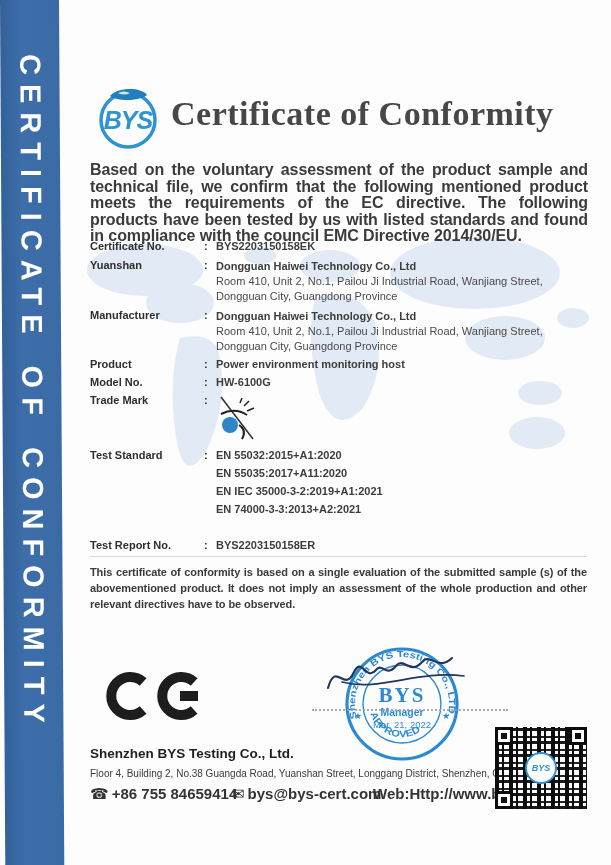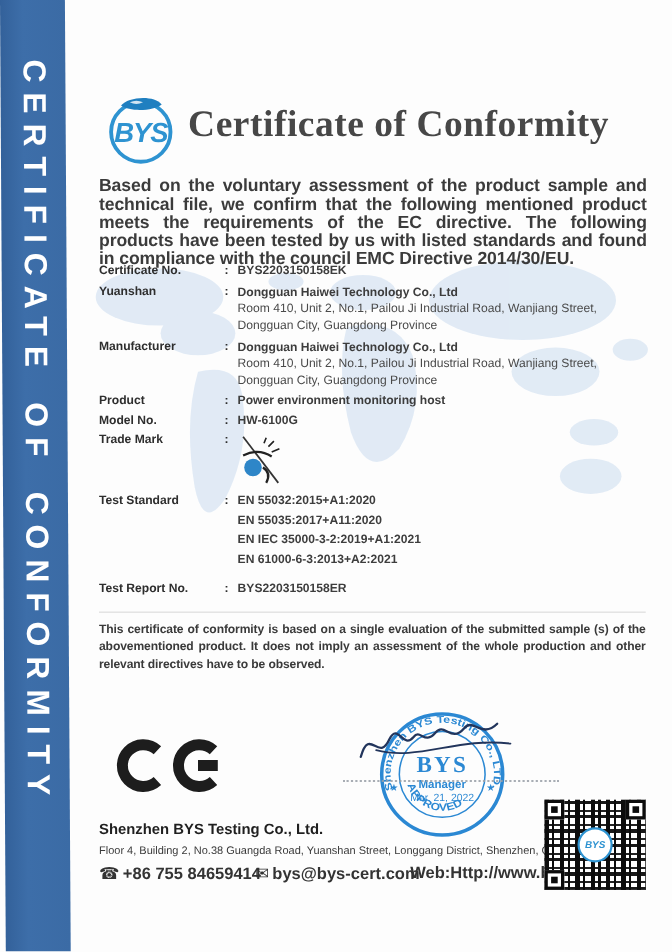--- a/index.html
+++ b/index.html
@@ -41,21 +41,21 @@
   .sep{position:absolute;left:90px;top:556px;width:497px;height:1px;background:#d9d9d9;z-index:2;}
   
   .fields{position:absolute;left:90px;top:240px;width:498px;z-index:2;font-size:11px;}
   .frow{display:grid;grid-template-columns:114px 12px 1fr;align-items:start;}
   .flabel{font-weight:bold;color:#2e2e2e;white-space:nowrap;}
   .fcolon{font-weight:bold;color:#2e2e2e;}
   .fval{font-weight:bold;color:#3d3d3d;white-space:nowrap;}
   .faddr{font-weight:normal;color:#4a4a4a;white-space:nowrap;line-height:15px;}
   .vname{line-height:15px;}
   .mb7{margin-bottom:7px}.mb5{margin-bottom:5px}.mb4{margin-bottom:4px}
-  .mb6{margin-bottom:6px}.mb11{margin-bottom:11px}
+  .mb6{margin-bottom:6px}.mb11{margin-bottom:21px}
   .std-line{line-height:18px;}
   .tm-box{height:46px;}
   
   .ce{position:absolute;left:104px;top:668px;z-index:2;}
   .hidden-label{position:absolute;width:1px;height:1px;overflow:hidden;clip:rect(0 0 0 0);}
   .stamp{position:absolute;left:340px;top:642px;z-index:3;opacity:.92;}
   .sig{position:absolute;left:320px;top:648px;z-index:4;}
   .dotline{position:absolute;left:312px;top:709px;width:196px;height:0;
     border-top:2px dotted #9aa0a8;opacity:.85;z-index:5;}
   
@@ -172,21 +172,21 @@
     </div>
   </div>
 
   <div class="frow mb11">
     <div class="flabel std-line">Test Standard</div>
     <div class="fcolon std-line">:</div>
     <div>
       <div class="fval std-line">EN 55032:2015+A1:2020</div>
       <div class="fval std-line">EN 55035:2017+A11:2020</div>
       <div class="fval std-line">EN IEC 35000-3-2:2019+A1:2021</div>
-      <div class="fval std-line">EN 61000-6-3:2013+A2:2021</div>
+      <div class="fval std-line">EN 74000-3-3:2013+A2:2021</div>
     </div>
   </div>
 
   <div class="frow">
     <div class="flabel">Test Report No.</div>
     <div class="fcolon">:</div>
     <div class="fval">BYS2203150158ER</div>
   </div>
 
 </div>

